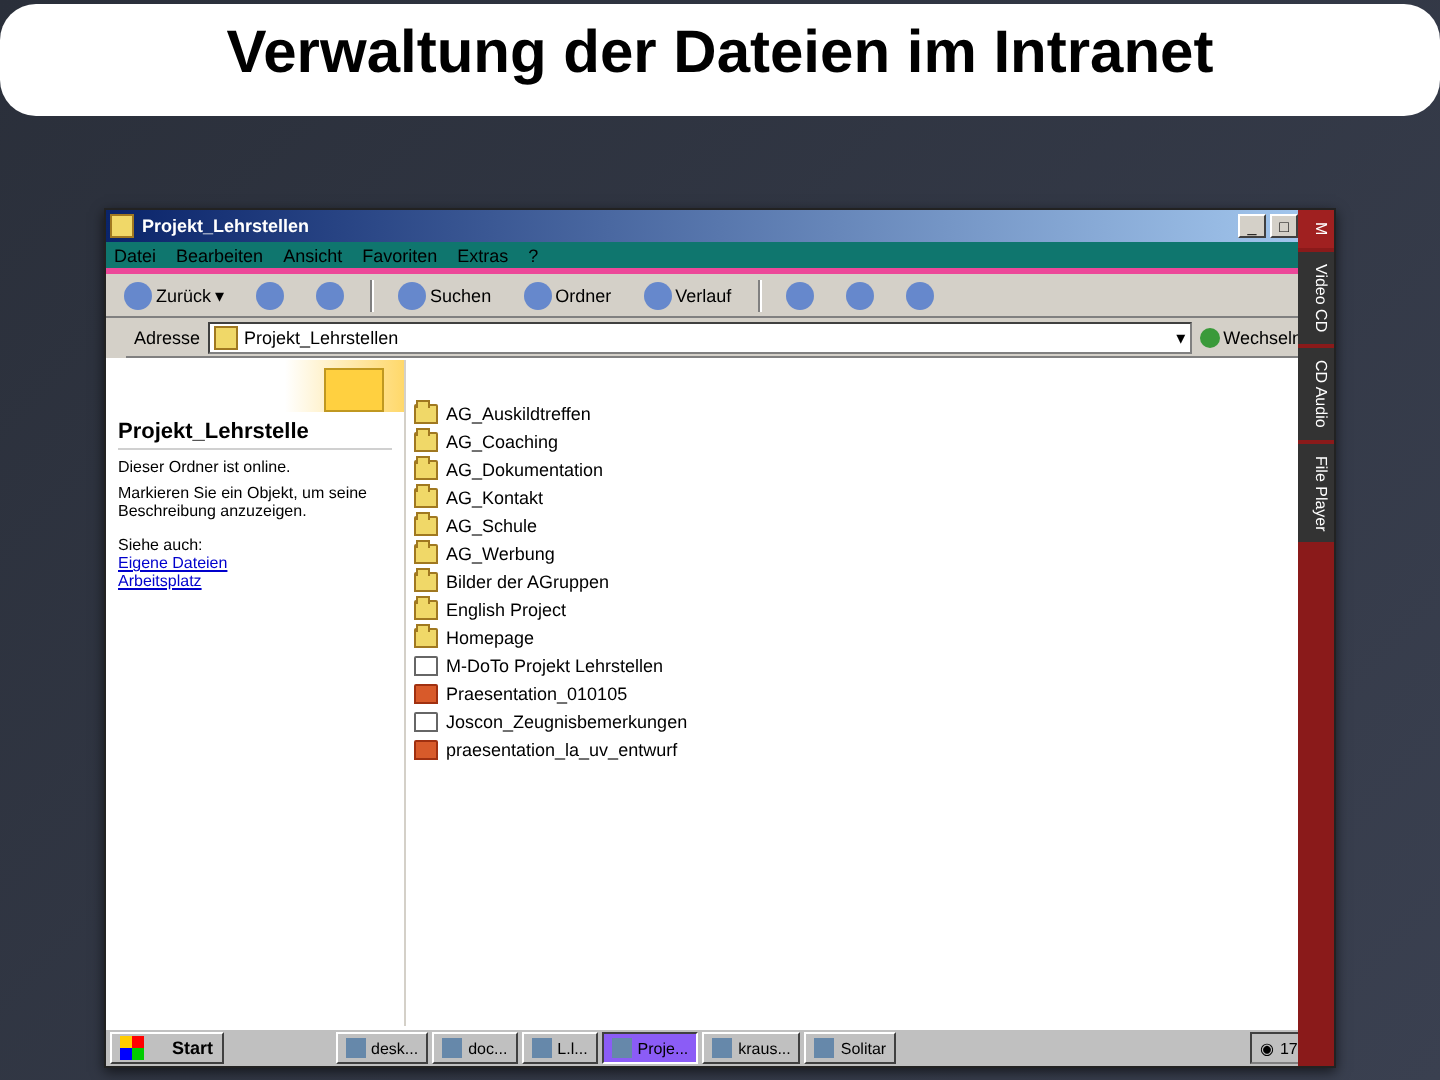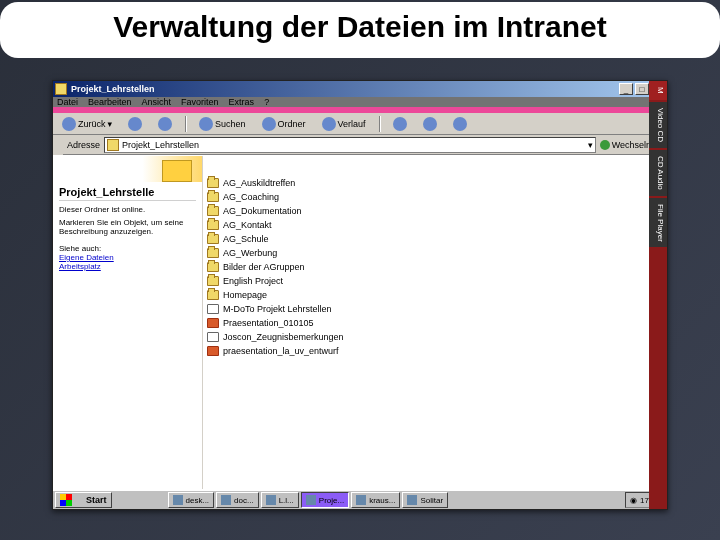--- a/index.html
+++ b/index.html
@@ -15,41 +15,41 @@
     background: #fff;
     font: bold 30px Arial;
     text-align: center;
     padding: 8px 0 14px;
     margin: 0;
     position: absolute;
     top: 2px; left: 0; right: 0; border-radius: 18px;
   }
   .screenshot {
     position: absolute;
-    top: 80px; left: 52px;
+    top: 104px; left: 52px;
     width: 616px; height: 430px;
     background: #d4d0c8;
     display: flex;
     flex-direction: column;
     font-size: 9px;
     box-shadow: 0 2px 6px rgba(0,0,0,.6);
     border: 1px solid #222;
   }
   
   .titlebar {
     height: 16px;
     background: linear-gradient(90deg, #0a246a 0%, #a6caf0 100%);
     display: flex; align-items: center;
     color: #fff; padding: 0 2px;
   }
   .titlebar .folder-mini { width:12px;height:12px;background:#f0d868;border:1px solid #a07820;margin-right:4px; }
   .titlebar .tb-title { flex:1; font-weight:bold; }
   .winbtn { width:14px;height:12px;background:#d4d0c8;border:1px solid #fff;border-right-color:#404040;border-bottom-color:#404040;margin-left:2px;display:flex;align-items:center;justify-content:center;font-size:8px;color:#000; }
   
-  .menubar { height:16px; display:flex; align-items:center; gap:10px; padding:0 4px; background:#737373; border-bottom:6px solid #ec4899;}
+  .menubar { height:16px; display:flex; align-items:center; gap:10px; padding:0 4px; background:#0f766e; border-bottom:3px solid #ec4899;}
   .menubar span { cursor:default; }
   
   .toolbar { height:22px; display:flex; align-items:center; padding:0 4px; gap:6px; background:#d4d0c8; border-bottom:1px solid #808080;}
   .tbtn { display:flex;align-items:center;gap:2px;padding:0 4px;border:1px solid transparent;}
   .tico { width:14px;height:14px;background:#6688cc;border-radius:50%;}
   .tsep{width:1px;height:16px;background:#808080;margin:0 2px;box-shadow:1px 0 #fff;}
   
   .addrbar { height:20px; display:flex; align-items:center; padding:0 4px; gap:4px; background:#d4d0c8; border-bottom:1px solid #808080;margin-left:10px;}
   .addrbar .combo{flex:1;height:16px;background:#fff;border:1px solid #808080;border-top-color:#404040;border-left-color:#404040;display:flex;align-items:center;padding:0 2px;}
   .addrbar .folder-mini{width:12px;height:12px;background:#f0d868;border:1px solid #a07820;margin-right:3px;}

